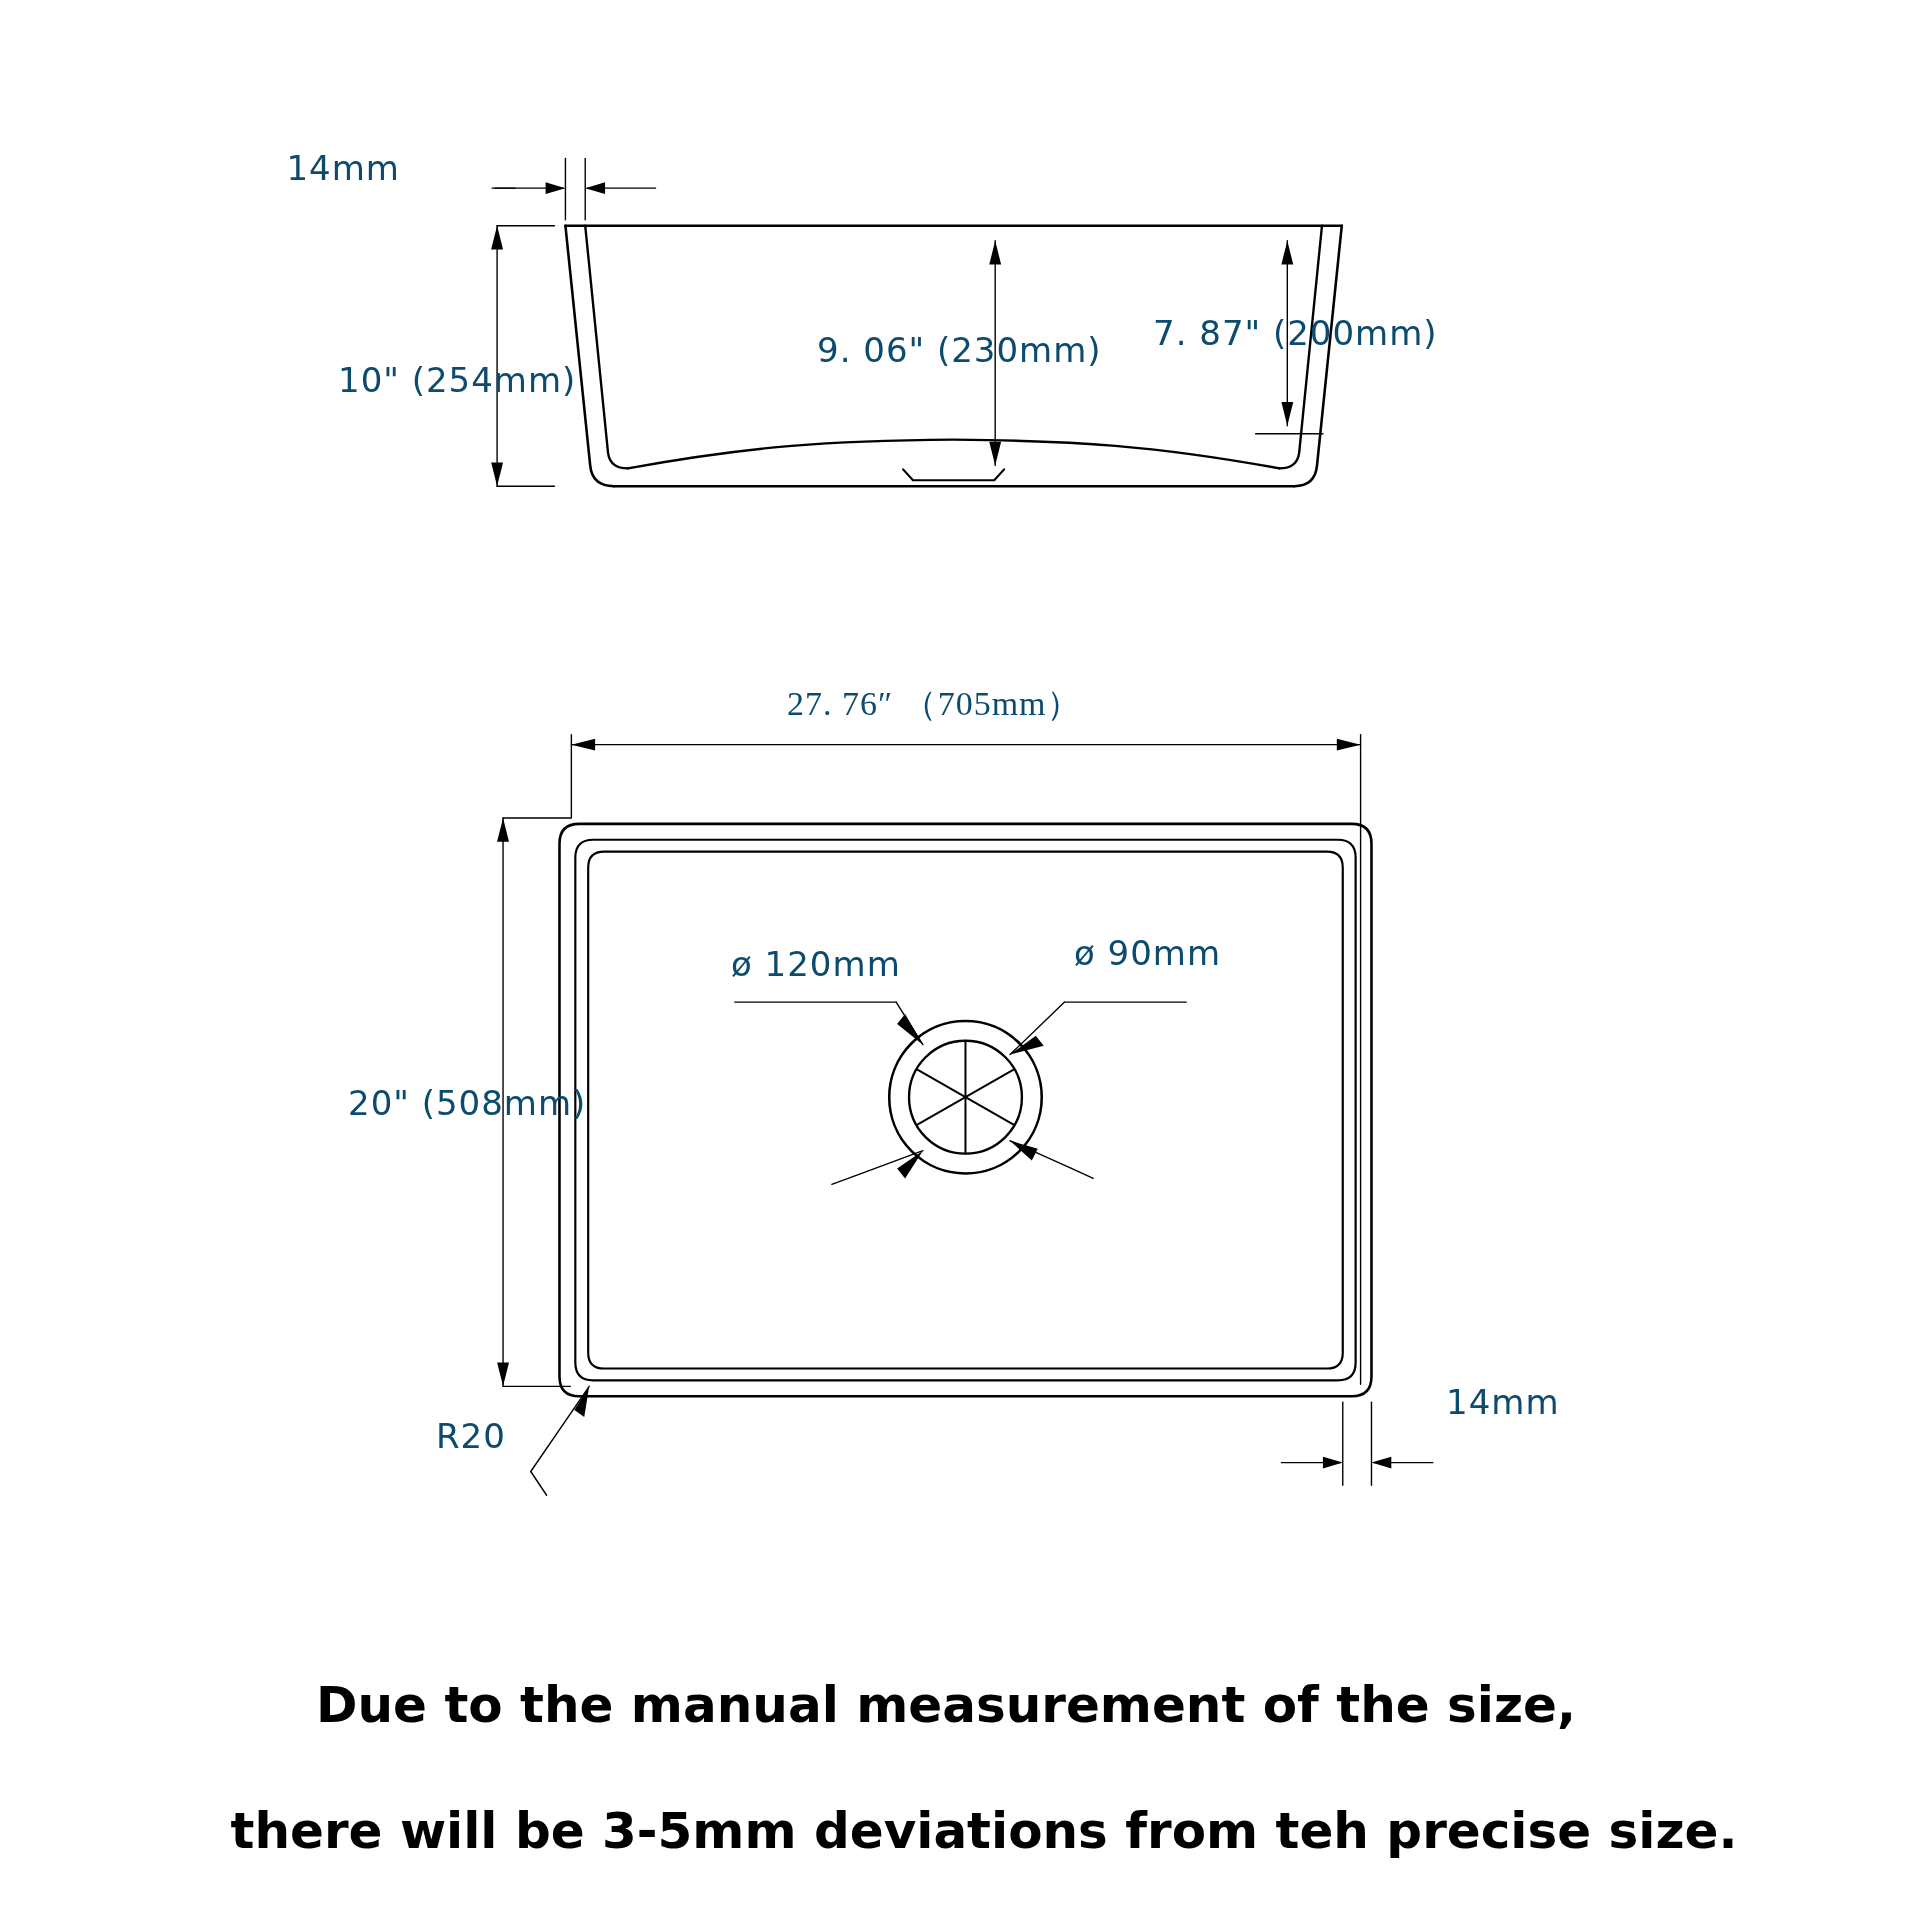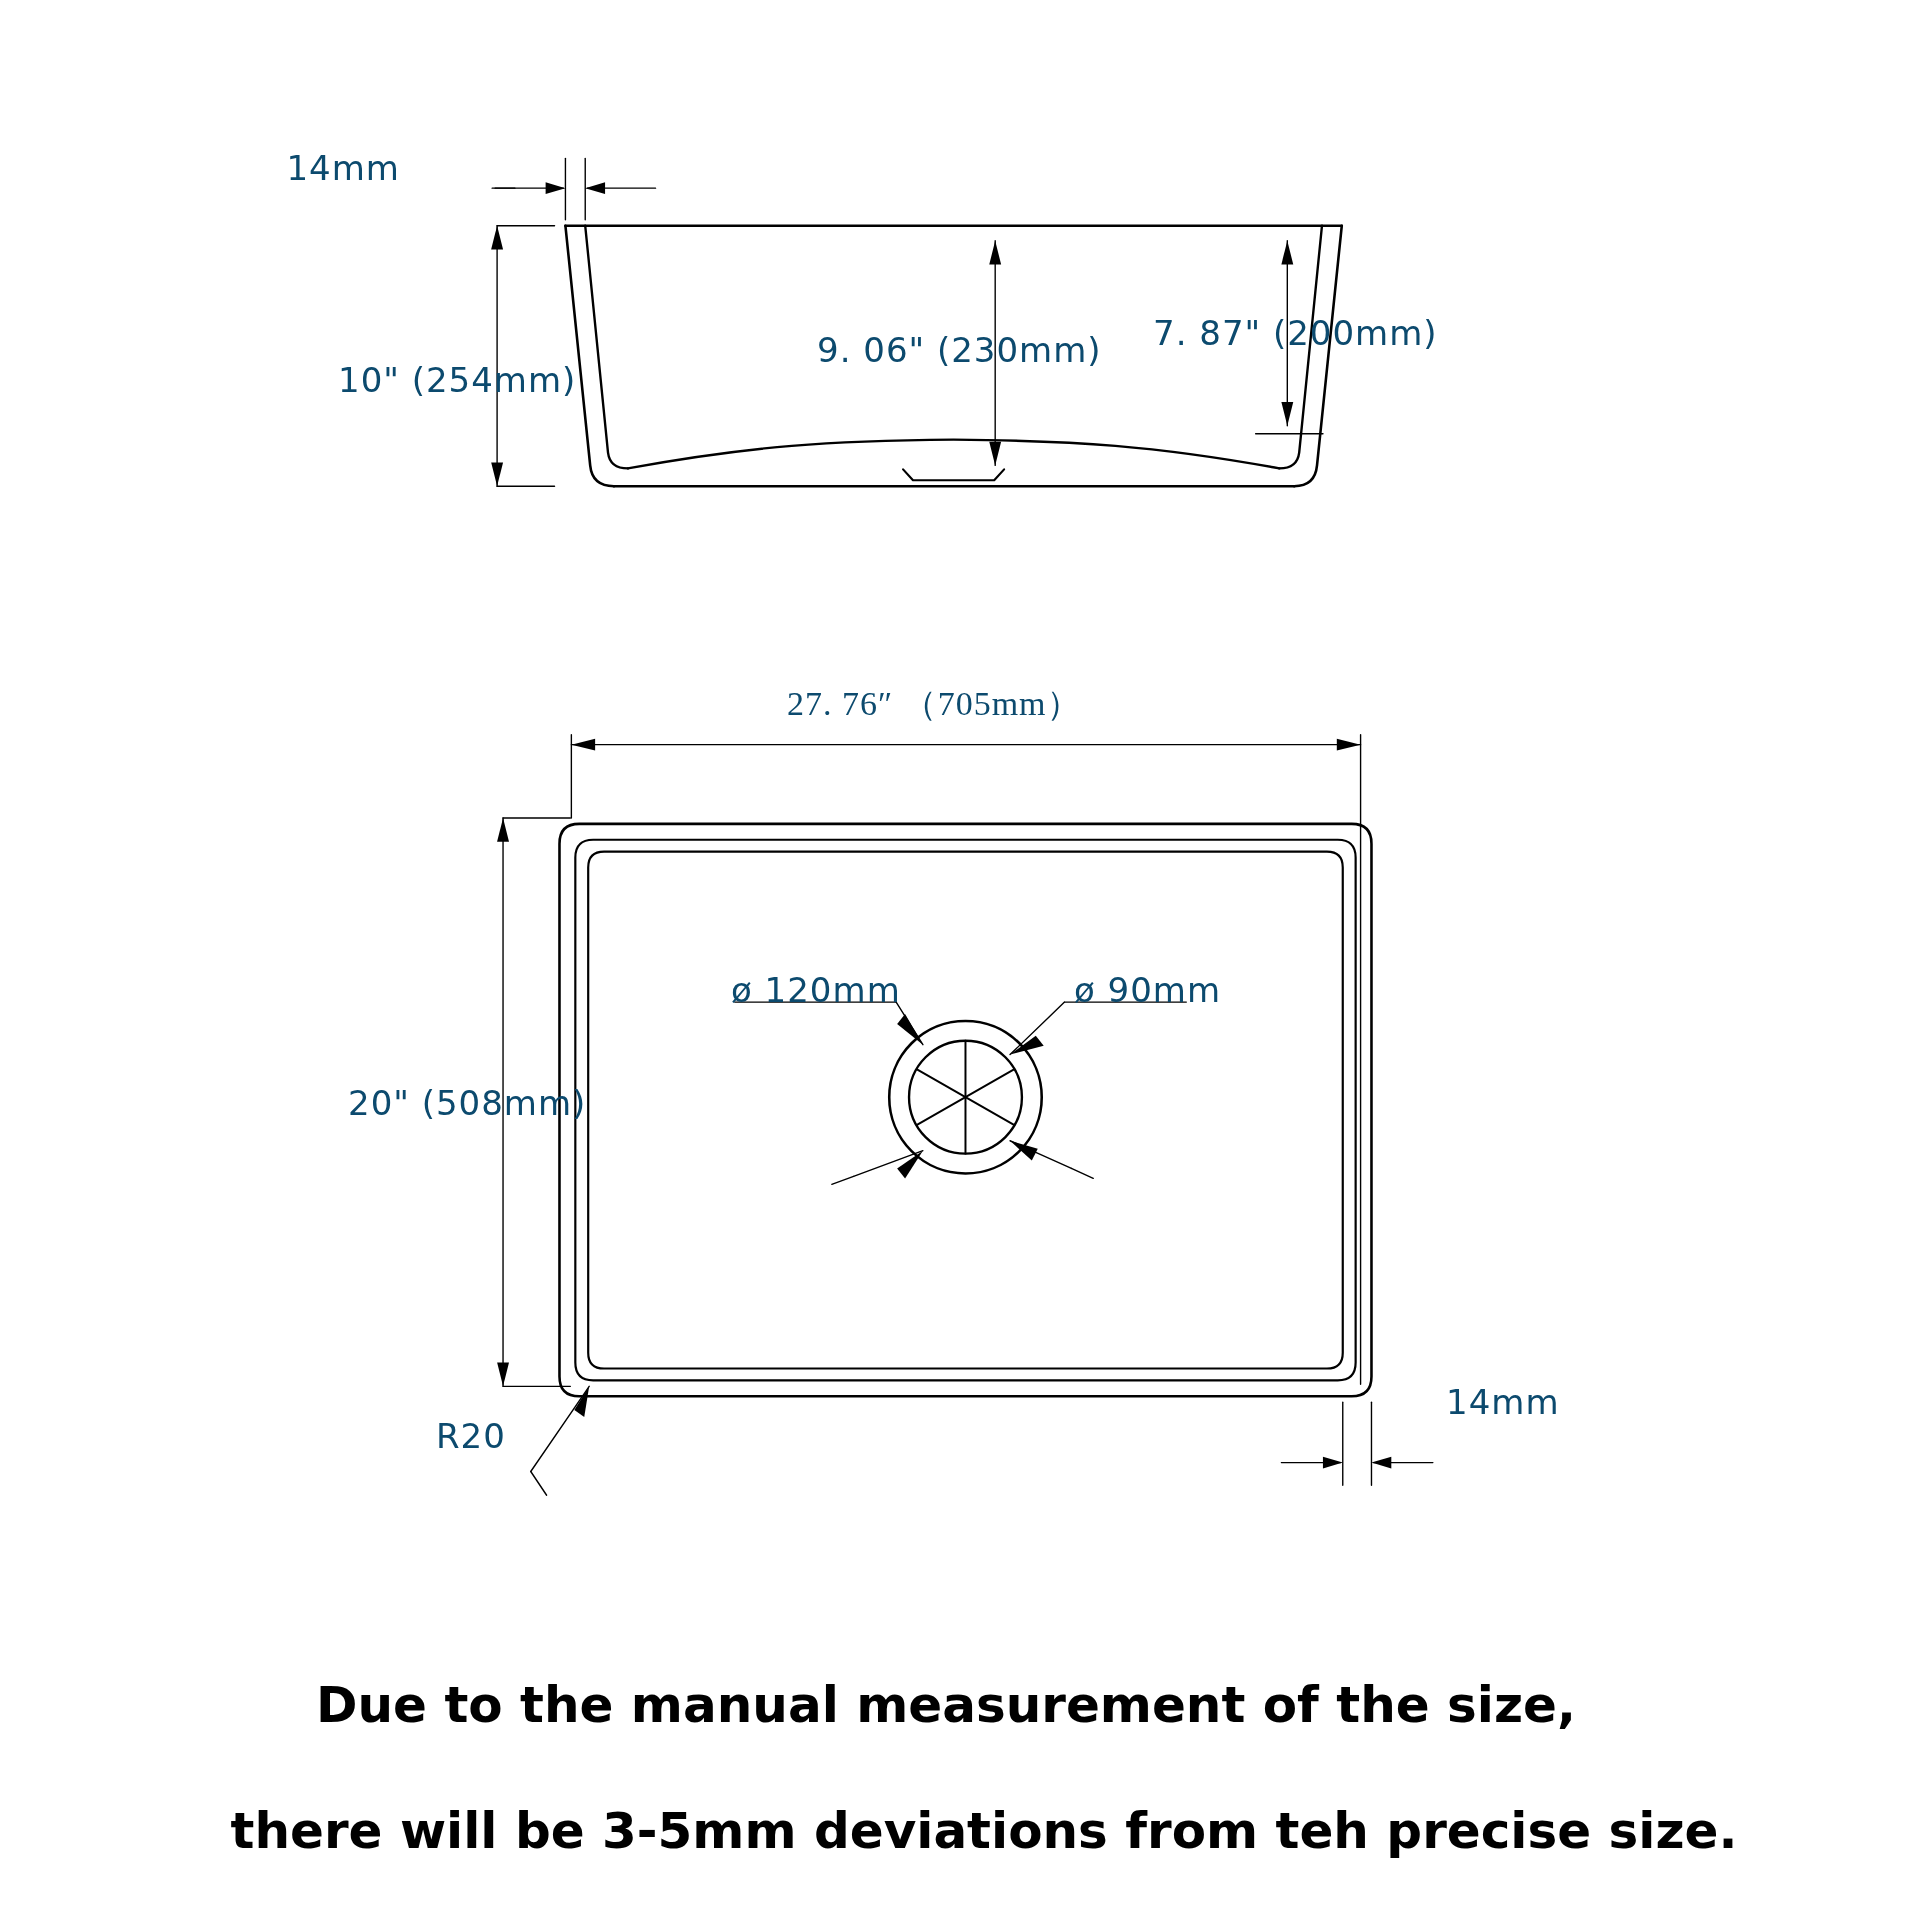--- a/index.html
+++ b/index.html
@@ -181,23 +181,23 @@
   <div class="dimtext" style="left:338px; top:360px;">10" (254mm)</div>
 
   <div class="dimtext" style="left:817px; top:330px;">9. 06" (230mm)</div>
 
   <div class="dimtext" style="left:1153px; top:313px;">7. 87" (200mm)</div>
 
   <div class="dimtext" style="left:787px; top:681px;font-family:Liberation Serif, serif;">27. 76″ （705mm）</div>
 
   <div class="dimtext" style="left:348px; top:1083px;">20" (508mm)</div>
 
-  <div class="dimtext" style="left:731px; top:970px;">ø 120mm</div>
-
-  <div class="dimtext" style="left:1074px; top:970px;text-align:right;">ø 90mm</div>
+  <div class="dimtext" style="left:731px; top:944px;">ø 120mm</div>
+
+  <div class="dimtext" style="left:1074px; top:933px;text-align:right;">ø 90mm</div>
 
   <div class="dimtext" style="left:436px; top:1416px;">R20</div>
 
   <div class="dimtext" style="left:1446px; top:1382px;">14mm</div>
 
   <div class="note" style="top:1673px;">Due to the manual measurement of the size,</div>
   <div class="note" style="top:1799px;margin-left:38px;">there will be 3-5mm deviations from teh precise size.</div>
 
 </div>
 

